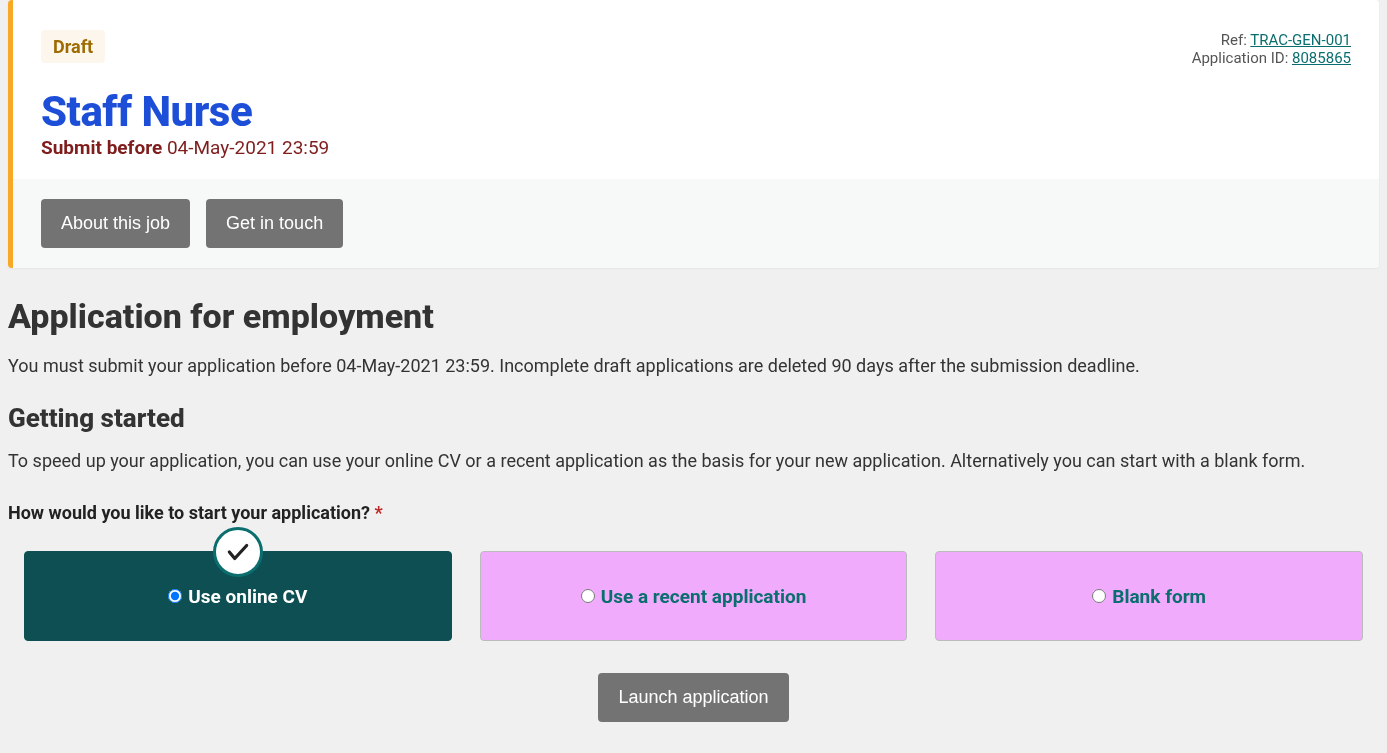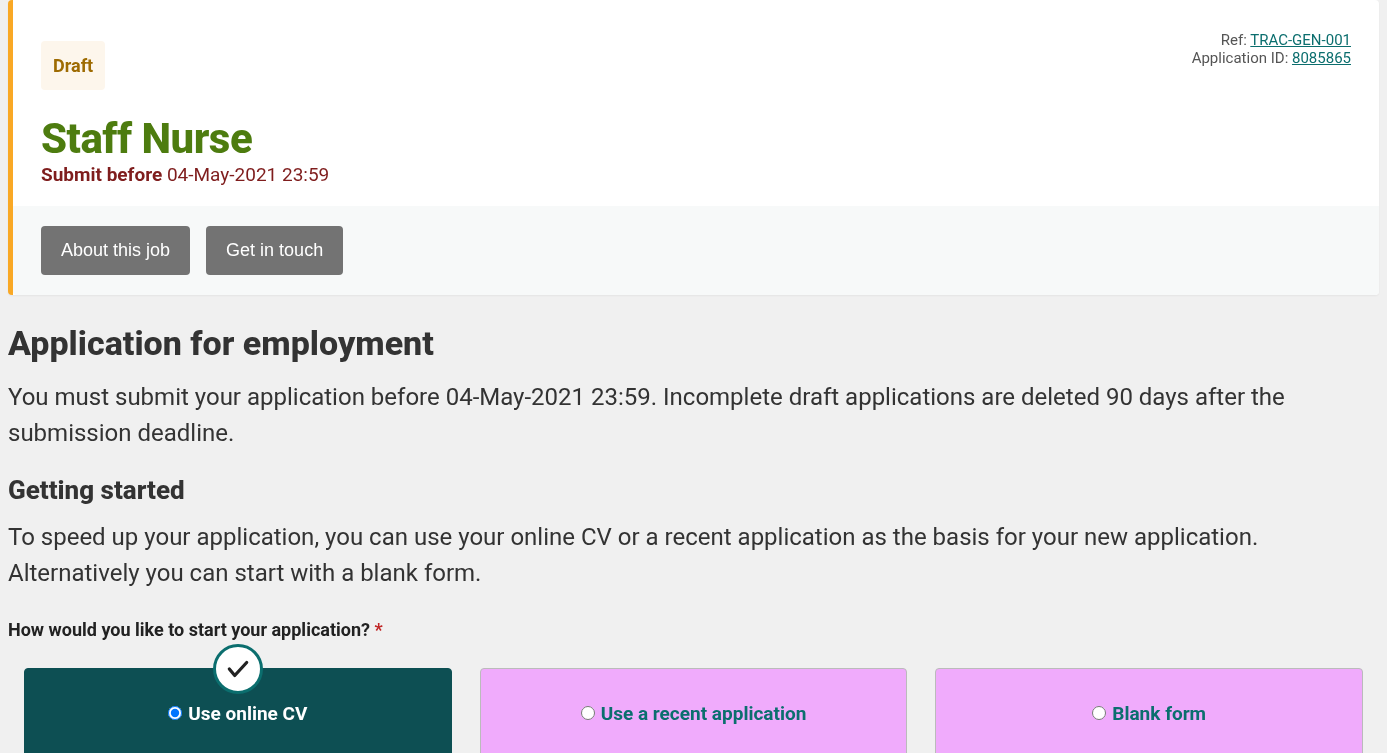--- a/index.html
+++ b/index.html
@@ -19,37 +19,36 @@
     .card-top {
       padding: 30px 28px 20px 28px;
       position: relative;
     }
     .draft-badge {
       display: inline-block;
       background: #fdf6ec;
       color: #9e6b02;
       font-weight: 700;
       font-size: 18px;
-      padding: 14px 12px;
-      border-radius: 4px;
-      margin-top: 11px;
+      padding: 6px 12px;
+      border-radius: 4px;
     }
     .ref-block {
       position: absolute;
       top: 31px;
       right: 28px;
       text-align: right;
       font-size: 15px;
       color: #555;
     }
     .ref-block .link { color: #0b6e6e; text-decoration: underline; cursor: pointer; }
     .job-title {
       font-size: 42px;
       font-weight: 800;
-      color: #4d7c0f;
+      color: #1d4ed8;
       margin-top: 24px;
       letter-spacing: -0.5px;
     }
     .submit-line {
       font-size: 19px;
       color: #7f1d1d;
     }
     .submit-line .bold { font-weight: 700; }
     .card-actions {
       background: #f7f9f9;
@@ -73,21 +72,21 @@
     .main {
       padding: 28px 8px 40px 8px;
     }
     .main h1 {
       font-size: 34px;
       font-weight: 800;
       color: #333;
       margin-bottom: 16px;
     }
     .main p {
-      font-size: 24px;
+      font-size: 18px;
       color: #333;
       margin-bottom: 24px;
       line-height: 1.5;
     }
     .main h2 {
       font-size: 26px;
       font-weight: 800;
       color: #333;
       margin-bottom: 14px;
     }

